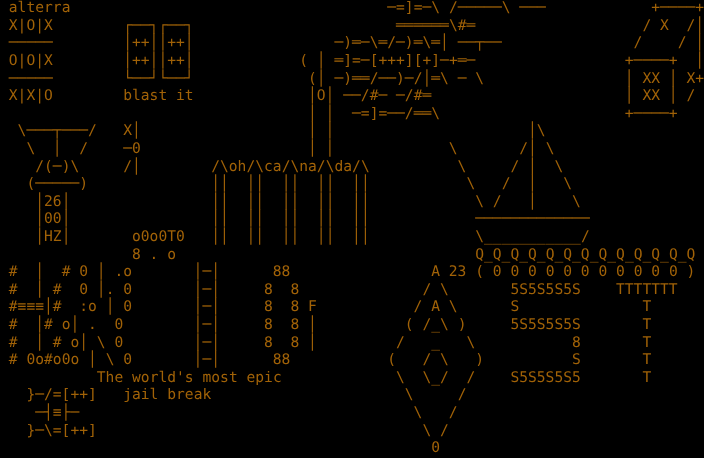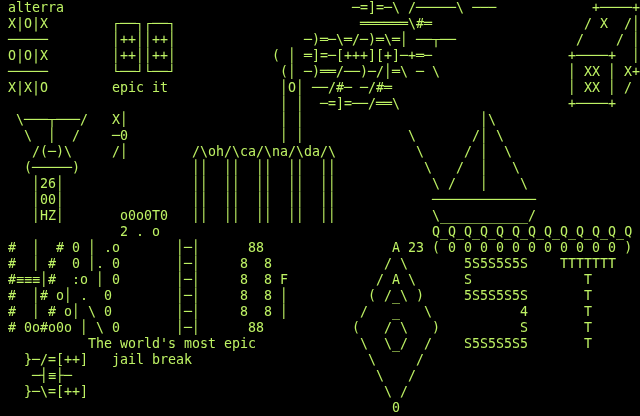--- a/index.html
+++ b/index.html
@@ -10,39 +10,39 @@
     overflow:hidden;
   }
   .art{
     position:absolute;
     margin:0;
     font-family:"DejaVu Sans Mono", monospace;
     font-size:13.3px;
     line-height:16px;
     letter-spacing:0;
     white-space:pre;
-    color:#bef264;
+    color:#a16207;
     font-variant-ligatures:none;
   }
 </style>
 </head>
 <body>
 
 <div id="screen">
   <pre class="art" style="left:8px;   top:0px">alterra</pre>
   <pre class="art" style="left:8px;   top:16px">X|O|X
 ─────
 O|O|X
 ─────
 X|X|O</pre>
   <pre class="art" style="left:112px; top:16px">┌──┐┌──┐
 │++││++│
 │++││++│
 └──┘└──┘</pre>
-  <pre class="art" style="left:112px; top:80px">epic it</pre>
+  <pre class="art" style="left:112px; top:80px">blast it</pre>
   <pre class="art" style="left:272px; top:0px">          ─=]=─\ /─────\ ───
            ══════\#═
     ─)═─\═/─)═\═│ ──┬──
 ( │ ═]=─[+++][+]─+═─
     ─)══/──)─/│═\ ─ \
      ──/#─ ─/#═
       ─=]=──/══\</pre>
   <pre class="art" style="left:280px; top:64px">(│
 │O│
 │ │
@@ -64,21 +64,21 @@
   │HZ│</pre>
   <pre class="art" style="left:112px; top:112px">X│
 ─0
 /│</pre>
   <pre class="art" style="left:192px; top:144px">/\oh/\ca/\na/\da/\
 ││  ││  ││  ││  ││
 ││  ││  ││  ││  ││
 ││  ││  ││  ││  ││
 ││  ││  ││  ││  ││</pre>
   <pre class="art" style="left:120px; top:208px">o0o0T0
-2 . o</pre>
+8 . o</pre>
   <pre class="art" style="left:408px; top:112px">         │\
 \       /│ \
  \     / │  \
   \   /  │   \
    \ /   │    \
    ─────────────
    \___________/</pre>
   <pre class="art" style="left:432px; top:224px">Q_Q_Q_Q_Q_Q_Q_Q_Q_Q_Q_Q_Q</pre>
   <pre class="art" style="left:432px; top:240px">( 0 0 0 0 0 0 0 0 0 0 0 )</pre>
   <pre class="art" style="left:408px; top:240px">23</pre>
@@ -110,21 +110,21 @@
  /   _   \
 (   / \   )
  \  \_/  /
   \     /
    \   /
     \ /
      0</pre>
   <pre class="art" style="left:464px; top:256px">5S5S5S5S
 S
 5S5S5S5S
-       4
+       8
        S
 S5S5S5S5</pre>
   <pre class="art" style="left:560px; top:256px">TTTTTTT
    T
    T
    T
    T
    T</pre>
   <pre class="art" style="left:112px; top:352px">jail break</pre>
   <pre class="art" style="left:88px;  top:336px">The world's most epic</pre>

